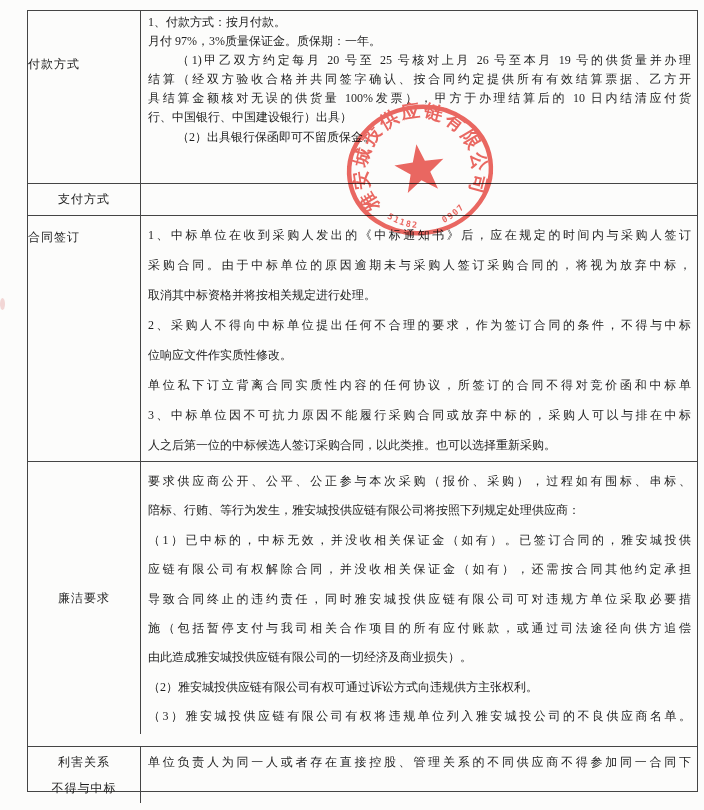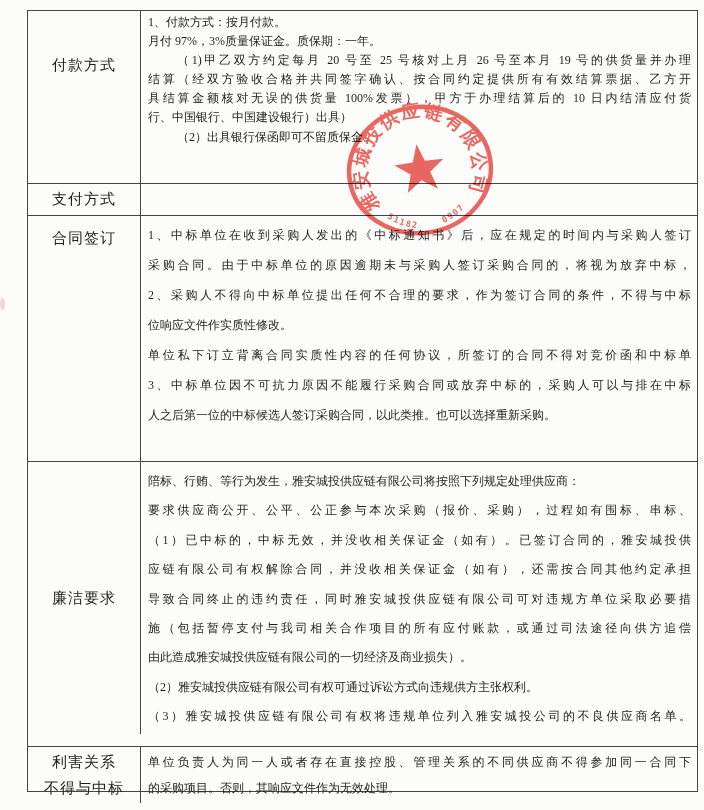--- a/index.html
+++ b/index.html
@@ -9,21 +9,21 @@
   }
   .page{position:absolute;inset:0;}
   .doc-table{
     position:absolute;left:27px;top:10px;width:671px;height:782px;
     border:1px solid #454545;box-sizing:border-box;background:transparent;
   }
   .row{display:flex;box-sizing:border-box;}
   .row + .row{border-top:1px solid #454545;}
   .cell-label{
     width:113px;box-sizing:border-box;border-right:1px solid #454545;
-    text-align:center;font-size:15px;letter-spacing:1px;flex:0 0 113px;
+    text-align:left;font-size:12px;letter-spacing:1px;flex:0 0 113px;
   }
   .cell-label.center{display:flex;flex-direction:column;justify-content:center;align-items:center;}
   .cell-content{flex:1;box-sizing:border-box;padding:0 6px 0 7px;overflow:hidden;}
   .ln{
     white-space:nowrap;font-size:12px;
   }
   .fill{text-align:justify;text-align-last:justify;}
   .indent{text-indent:29px;}
   
   .r1{height:172px;}
@@ -85,51 +85,51 @@
       <div class="cell-content">
         <div class="ln">1、支付方式：银行转账。</div>
       </div>
     </div>
 
     <div class="row r3">
       <div class="cell-label">合同签订</div>
       <div class="cell-content">
         <div class="ln fill">1、中标单位在收到采购人发出的《中标通知书》后，应在规定的时间内与采购人签订</div>
         <div class="ln fill">采购合同。由于中标单位的原因逾期未与采购人签订采购合同的，将视为放弃中标，</div>
+        <div class="ln">取消其中标资格并将按相关规定进行处理。</div>
         <div class="ln fill">2、采购人不得向中标单位提出任何不合理的要求，作为签订合同的条件，不得与中标</div>
         <div class="ln">位响应文件作实质性修改。</div>
         <div class="ln fill">单位私下订立背离合同实质性内容的任何协议，所签订的合同不得对竞价函和中标单</div>
         <div class="ln fill">3、中标单位因不可抗力原因不能履行采购合同或放弃中标的，采购人可以与排在中标</div>
         <div class="ln">人之后第一位的中标候选人签订采购合同，以此类推。也可以选择重新采购。</div>
       </div>
     </div>
 
     <div class="row r4">
       <div class="cell-label center">廉洁要求</div>
       <div class="cell-content">
+        <div class="ln fill">要求供应商公开、公平、公正参与本次采购（报价、采购），过程如有围标、串标、</div>
         <div class="ln">陪标、行贿、等行为发生，雅安城投供应链有限公司将按照下列规定处理供应商：</div>
-        <div class="ln fill">要求供应商公开、公平、公正参与本次采购（报价、采购），过程如有围标、串标、</div>
         <div class="ln fill">（1）已中标的，中标无效，并没收相关保证金（如有）。已签订合同的，雅安城投供</div>
         <div class="ln fill">应链有限公司有权解除合同，并没收相关保证金（如有），还需按合同其他约定承担</div>
         <div class="ln fill">导致合同终止的违约责任，同时雅安城投供应链有限公司可对违规方单位采取必要措</div>
         <div class="ln fill">施（包括暂停支付与我司相关合作项目的所有应付账款，或通过司法途径向供方追偿</div>
         <div class="ln">由此造成雅安城投供应链有限公司的一切经济及商业损失）。</div>
         <div class="ln">（2）雅安城投供应链有限公司有权可通过诉讼方式向违规供方主张权利。</div>
         <div class="ln fill">（3）雅安城投供应链有限公司有权将违规单位列入雅安城投公司的不良供应商名单。</div>
       </div>
     </div>
 
     <div class="row r5">
       <div class="cell-label center">
         <div>利害关系</div>
         <div>不得与中标</div>
       </div>
       <div class="cell-content">
         <div class="ln fill">单位负责人为同一人或者存在直接控股、管理关系的不同供应商不得参加同一合同下</div>
-        <div class="ln">的采购项目。否则，其响应文件作为无效处理。</div>
       </div>
     </div>
 
   </div>
 
   <div class="seal">
     <svg viewBox="-80 -80 160 160" width="160" height="160">
       <defs>
         <path id="sealTopArc" d="M -49,22 A 53.5,53.5 0 1 1 49,22" fill="none"></path>
         <path id="sealBottomArc" d="M -40,42 A 58,58 0 0 0 40,42" fill="none"></path>

